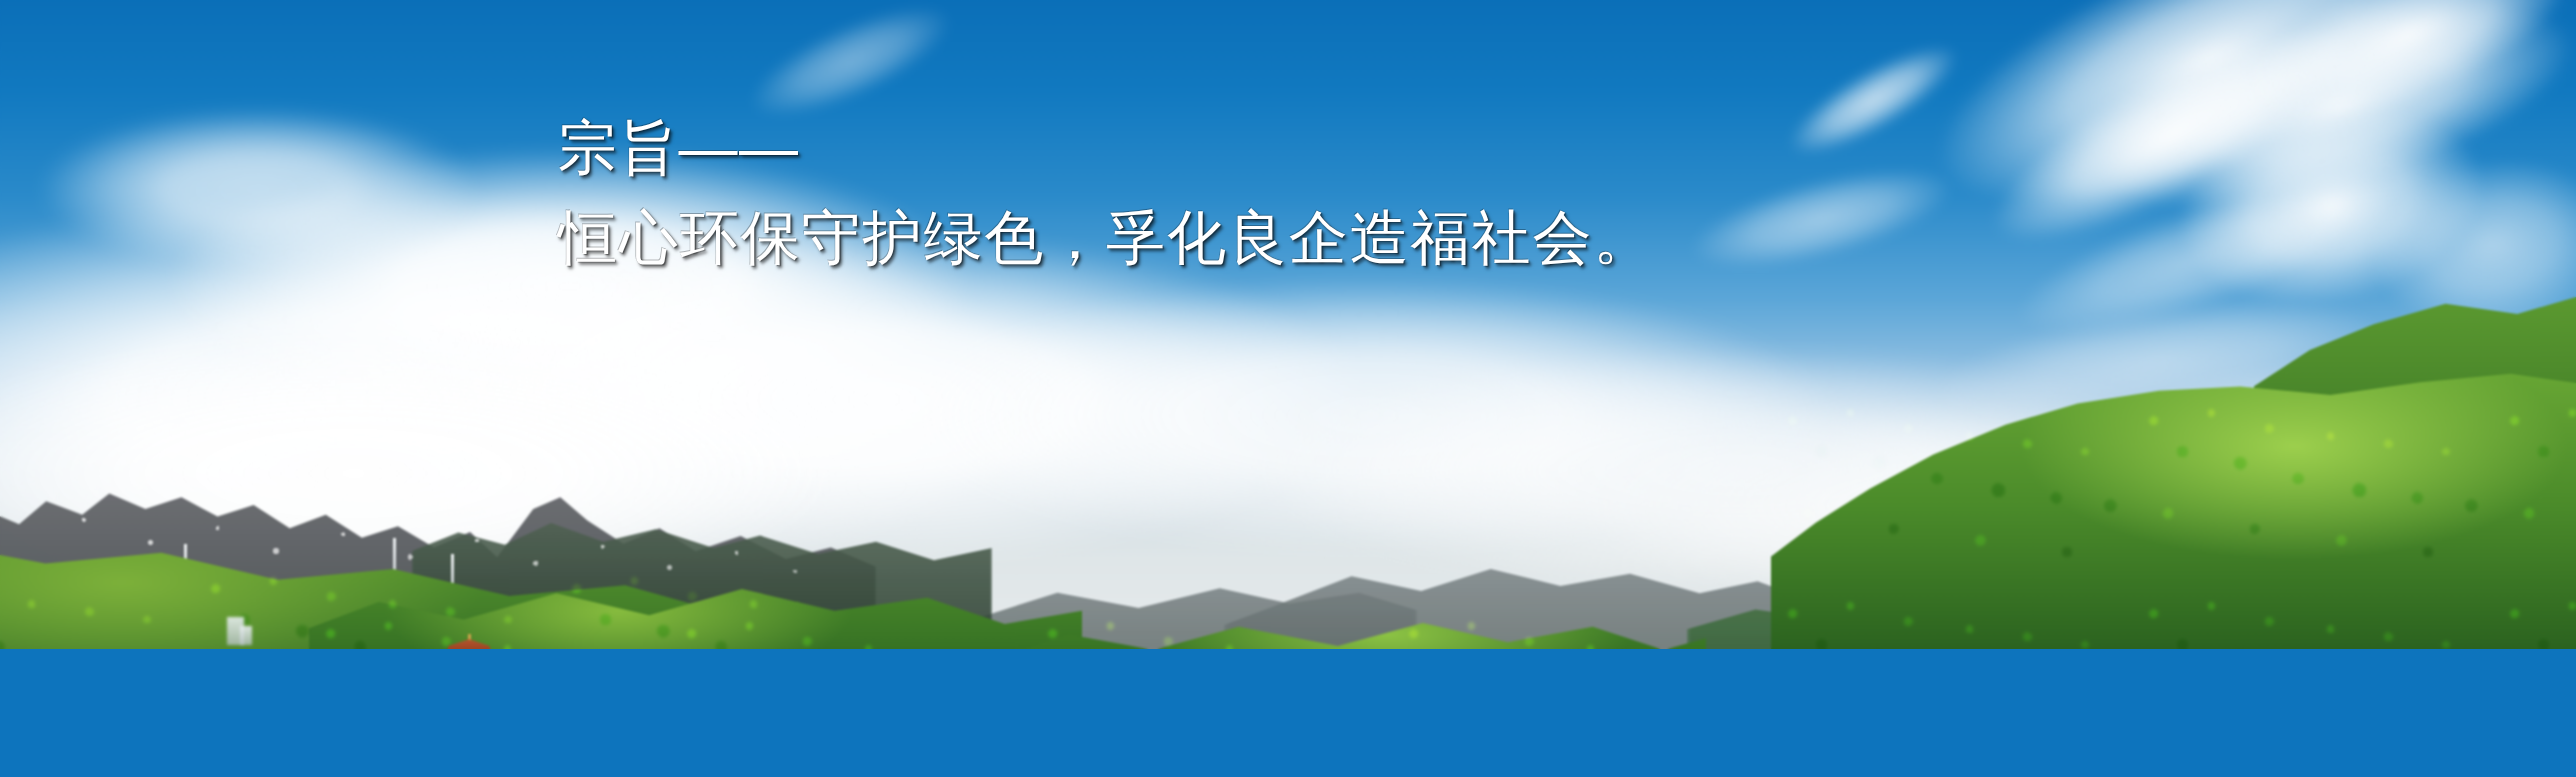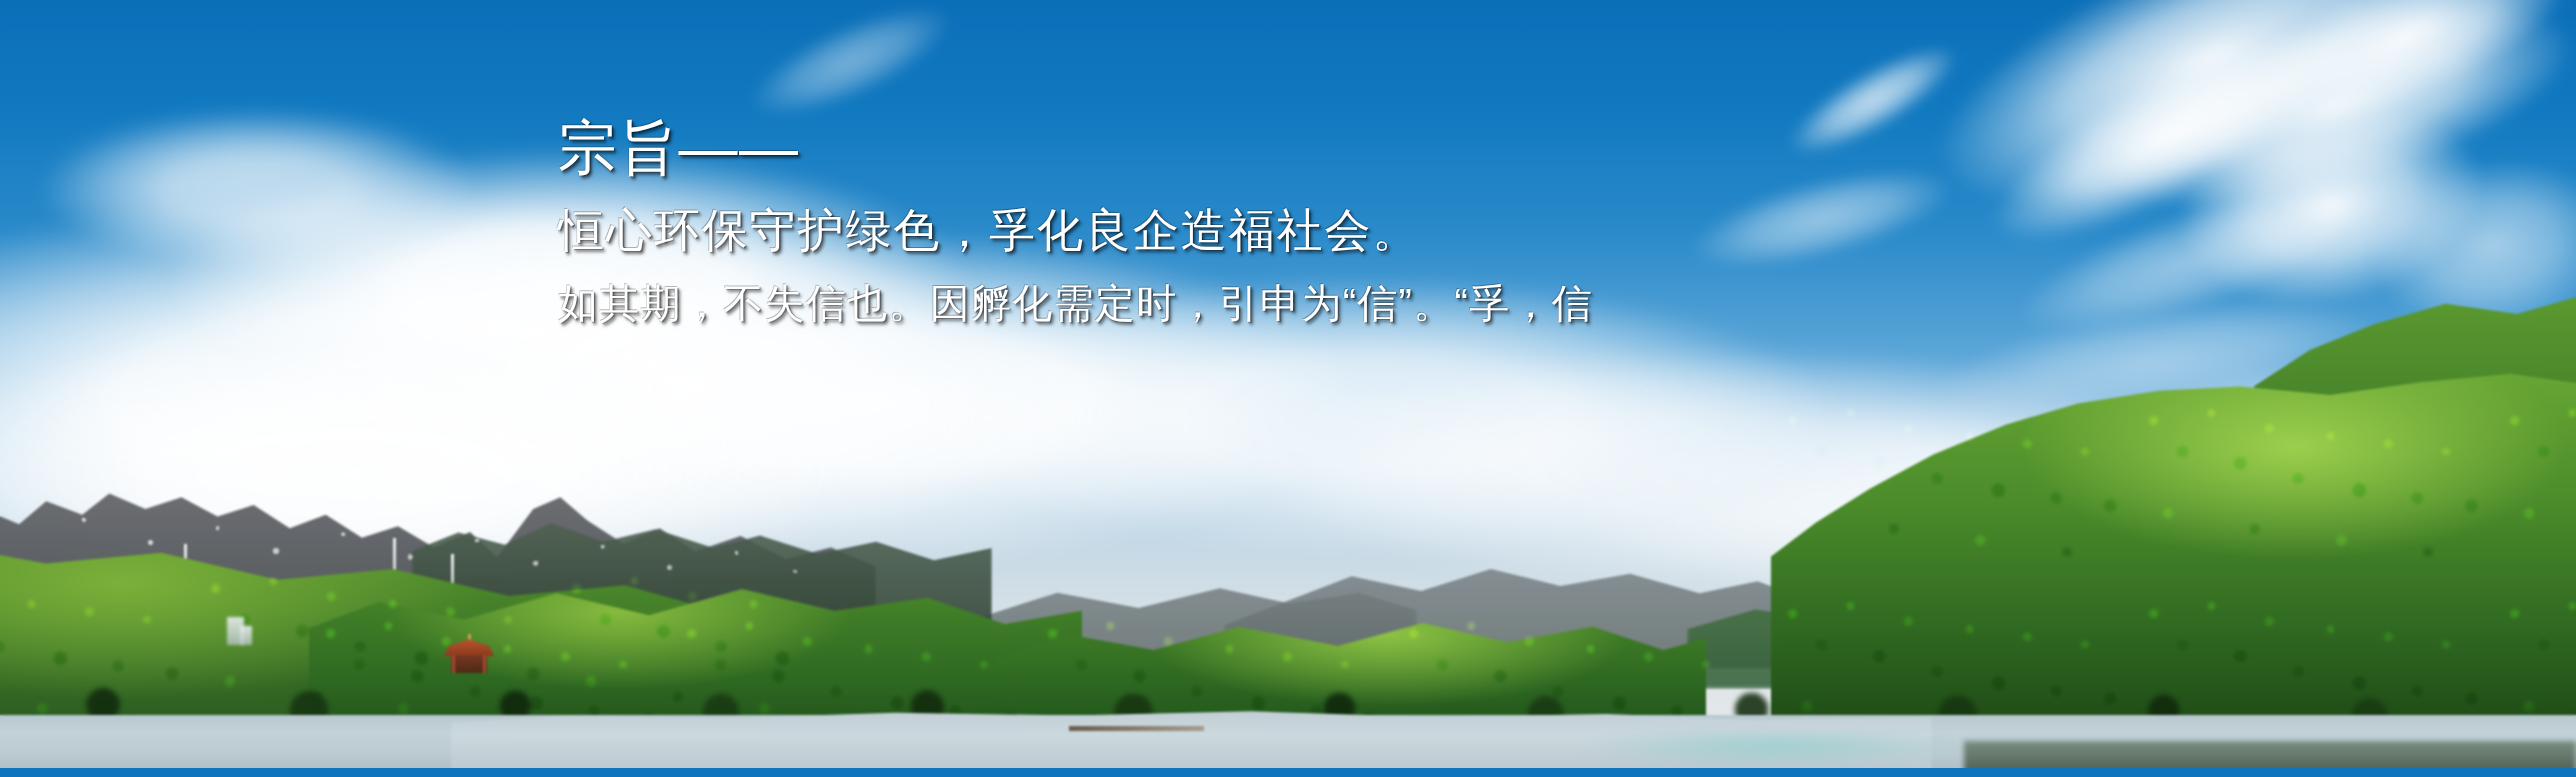--- a/index.html
+++ b/index.html
@@ -6,21 +6,21 @@
   * { margin:0; padding:0; box-sizing:border-box; }
   html,body {
     width:2576px; height:778px;
     overflow:hidden;
     background:#0d74bd;
     font-family:"Liberation Sans","DejaVu Sans",sans-serif;
   }
 
   #stage{
     position:relative;
-    width:2576px; height:768px;
+    width:2576px; height:649px;
     overflow:hidden;
   }
 
   
   .sky{
     position:absolute; inset:0;
     background:
       linear-gradient(to bottom,
         #0b6fb8 0%,
         #1179c0 14%,
@@ -338,21 +338,21 @@
       -0.6px -0.6px 0 rgba(0,0,0,.28);
   }
   .title{
     font-size:59px;
     line-height:1.14;
     letter-spacing:1.3px;
     white-space:nowrap;
   }
   .slogan{
     margin-top:20.6px;
-    font-size:46px;
+    font-size:59px;
     line-height:1.2;
     letter-spacing:1.9px;
     white-space:nowrap;
   }
   .note{
     margin-top:16.7px;
     font-size:40px;
     line-height:1.42;
     letter-spacing:1.3px;
   }
@@ -434,19 +434,18 @@
 
   <div class="photo-blur"></div>
 
   <div class="copy">
 
     <div class="title">宗旨——</div>
 
     <div class="slogan">恒心环保守护绿色，孚化良企造福社会。</div>
 
     <div class="note">
-      <span class="ln">如其期，不失信也。因孵化需定时，引申为“信”。“孚，信</span>
     </div>
 
   </div>
 
 </div>
 
 
 </body></html>

